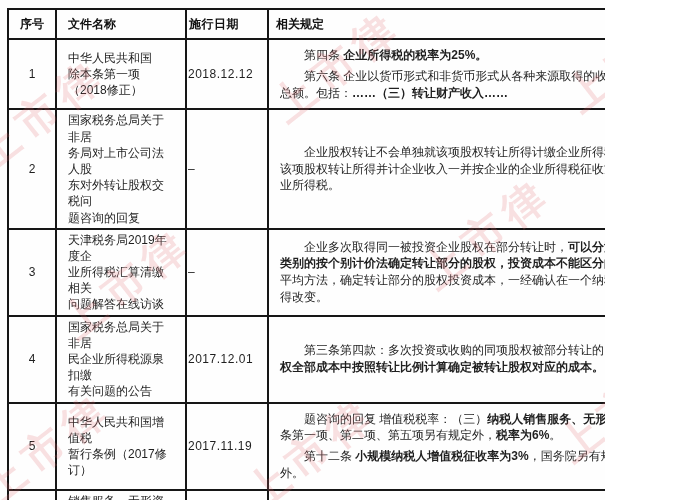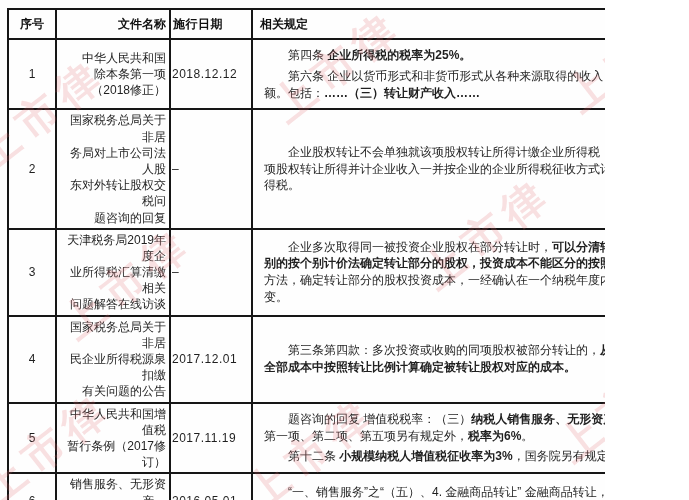--- a/index.html
+++ b/index.html
@@ -29,21 +29,21 @@
   }
   thead tr { height:30px; }
   th {
     font-size:13px;
     font-weight:bold;
     text-align:center;
     padding:2px;
     color:#111;
   }
   .c-no   { width:42px;  text-align:center; font-size:12px; }
-  .c-name { width:106px; text-align:right; font-size:12px; white-space:pre-line; line-height:1.35; padding:2px 3px; }
+  .c-name { width:106px; text-align:left; font-size:12px; white-space:pre-line; line-height:1.35; padding:2px 11px; }
   .c-date { width:76px;  text-align:left; font-size:12px; letter-spacing:0.5px; }
   .c-prov { text-align:left; font-size:12px; padding:3px 7px; }
   .c-prov p { margin:4px; text-indent:2em; line-height:1.4; }
   .bold { font-weight:bold; }
   tbody tr:nth-child(1) { height:59px; }
   tbody tr:nth-child(2) { height:76px; }
   tbody tr:nth-child(3) { height:49px; }
   tbody tr:nth-child(4) { height:66px; }
   tbody tr:nth-child(5) { height:60px; }
   tbody tr:nth-child(6) { height:54px; }

